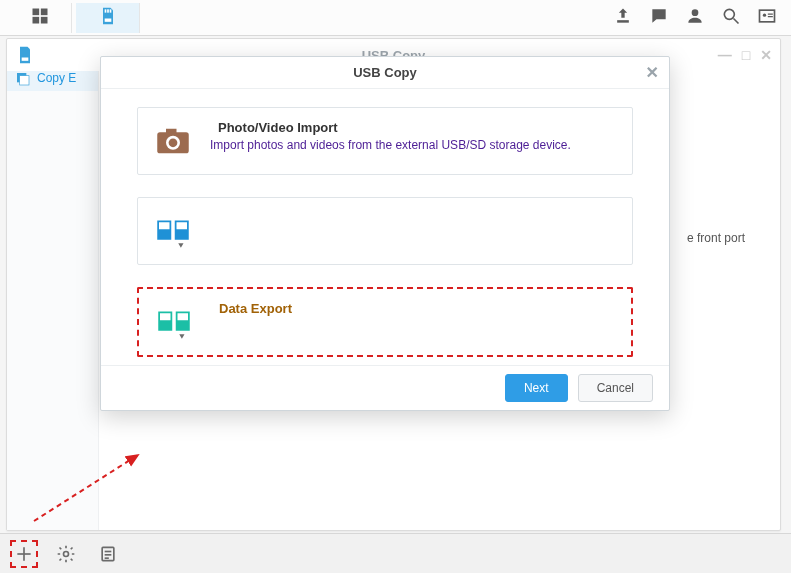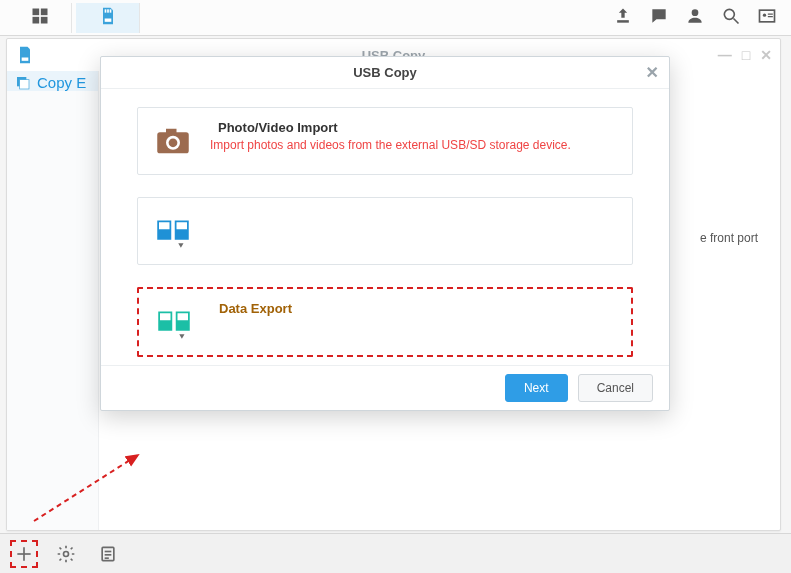--- a/index.html
+++ b/index.html
@@ -15,22 +15,22 @@
 
   
   .app-window { position: absolute; top: 38px; left: 6px; right: 10px; bottom: 42px; background: #fff; border: 1px solid #dcdcdc; border-radius: 2px; display: flex; flex-direction: column; box-shadow: 0 1px 2px rgba(0,0,0,.05); }
   .app-title { height: 32px; display: flex; align-items: center; justify-content: center; color: #9da6ad; font-size: 13px; font-weight: 600; position: relative; }
   .app-title-icon { position: absolute; left: 8px; top: 6px; }
   .app-win-controls { position: absolute; right: 8px; top: 8px; display: flex; gap: 10px; }
   .app-win-controls span { color: #c7c7c7; font-size: 14px; cursor: pointer; }
 
   .app-body { flex: 1; display: flex; position: relative; overflow: hidden; }
   .sidebar { width: 92px; background: #fafbfc; border-right: 1px solid #eef0f2; }
-  .sidebar-item { height: 20px; display: flex; align-items: flex-end; padding: 0 8px; background: #eaf4fb; color: #2196de; font-size: 15px; gap: 6px; white-space: nowrap; overflow: hidden; }
-  .content-hint { position: absolute; right: 22px; top: 160px; color: #555; font-size: 12px; }
+  .sidebar-item { height: 20px; display: flex; align-items: flex-start; padding: 0 8px; background: #eaf4fb; color: #2196de; font-size: 12px; gap: 6px; white-space: nowrap; overflow: hidden; }
+  .content-hint { position: absolute; right: 35px; top: 160px; color: #555; font-size: 12px; }
 
   
   .bottom-bar { position: absolute; left: 0; right: 0; bottom: 0; height: 40px; background: #f1f1f1; border-top: 1px solid #d7d7d7; display: flex; align-items: center; gap: 14px; padding: 0 10px; }
   .bb-btn { width: 28px; height: 28px; display: flex; align-items: center; justify-content: center; color: #555; }
   .bb-btn svg { width: 20px; height: 20px; stroke: #6b6b6b; fill: none; stroke-width: 2; }
   .highlight-add { border: 2px dashed #d82020; padding: 2px; }
 
   
   .dialog { position: absolute; top: 56px; left: 100px; width: 570px; background: #fff; border: 1px solid #cfd6db; border-radius: 2px; box-shadow: 0 6px 24px rgba(0,0,0,.18); display: flex; flex-direction: column; z-index: 10; }
   .dlg-title { height: 32px; display: flex; align-items: center; justify-content: center; font-size: 13px; font-weight: 600; color: #444; position: relative; border-bottom: 1px solid #eceff1; }
@@ -44,21 +44,21 @@
   .hero p { font-size: 13px; margin-top: 4px; }
 
   .choices { padding: 18px 36px 8px 36px; display: flex; flex-direction: column; gap: 22px; }
   .choice { border: 1px solid #dfe4e8; border-radius: 2px; padding: 12px 14px; display: flex; gap: 16px; cursor: pointer; }
   .choice.selected { border: 2px dashed #d82020; }
   .choice.selected .ct-title { color: #a16207; font-weight: 600; }
   .choice.selected .ct-desc { color: #4298d8; }
   .ct-icon { width: 42px; height: 42px; flex: 0 0 42px; display:flex; align-items:center; justify-content:center; }
   .ct-text { flex: 1; }
   .ct-title { font-size: 13px; font-weight: 700; color: #333; padding-left: 8px; }
-  .ct-desc { font-size: 12px; color: #ef4444; margin-top: 2px; line-height: 1.4; }
+  .ct-desc { font-size: 12px; color: #4c1d95; margin-top: 2px; line-height: 1.4; }
 
   .dlg-footer { height: 45px; border-top: 1px solid #eceff1; display: flex; align-items: center; justify-content: flex-end; gap: 10px; padding: 0 16px; }
   .btn { height: 28px; padding: 0 18px; font-size: 12px; border-radius: 3px; cursor: pointer; display: flex; align-items: center; }
   .btn-primary { background: #2f9de6; color: #fff; border: 1px solid #2f9de6; }
   .btn-default { background: #f7f8f9; color: #555; border: 1px solid #d3d8dc; }
 
   
   .arrow { position: absolute; left: 28px; bottom: 46px; width: 120px; height: 80px; z-index: 5; pointer-events: none; }
 
 </style>

